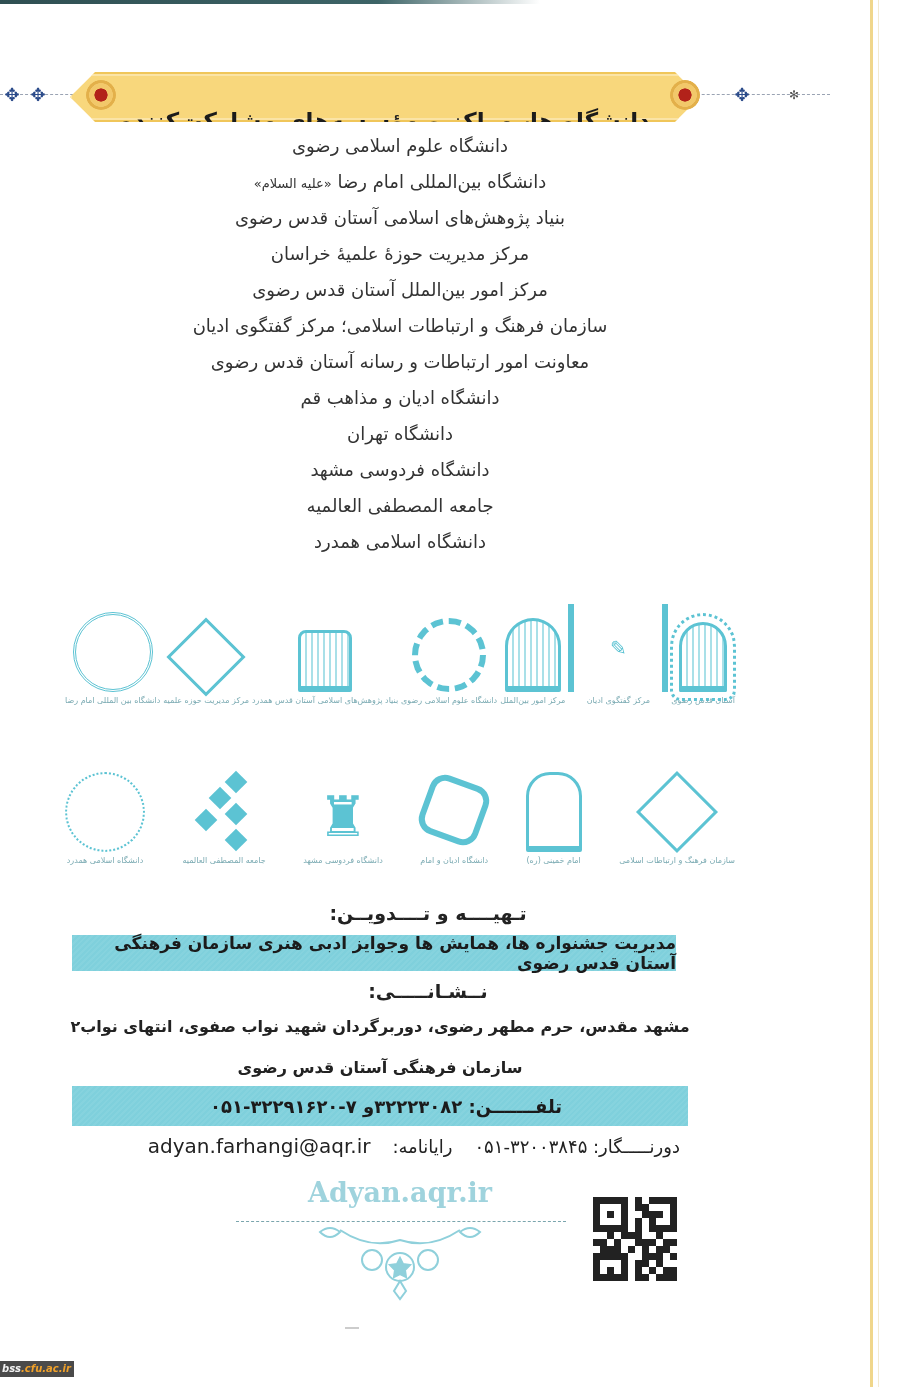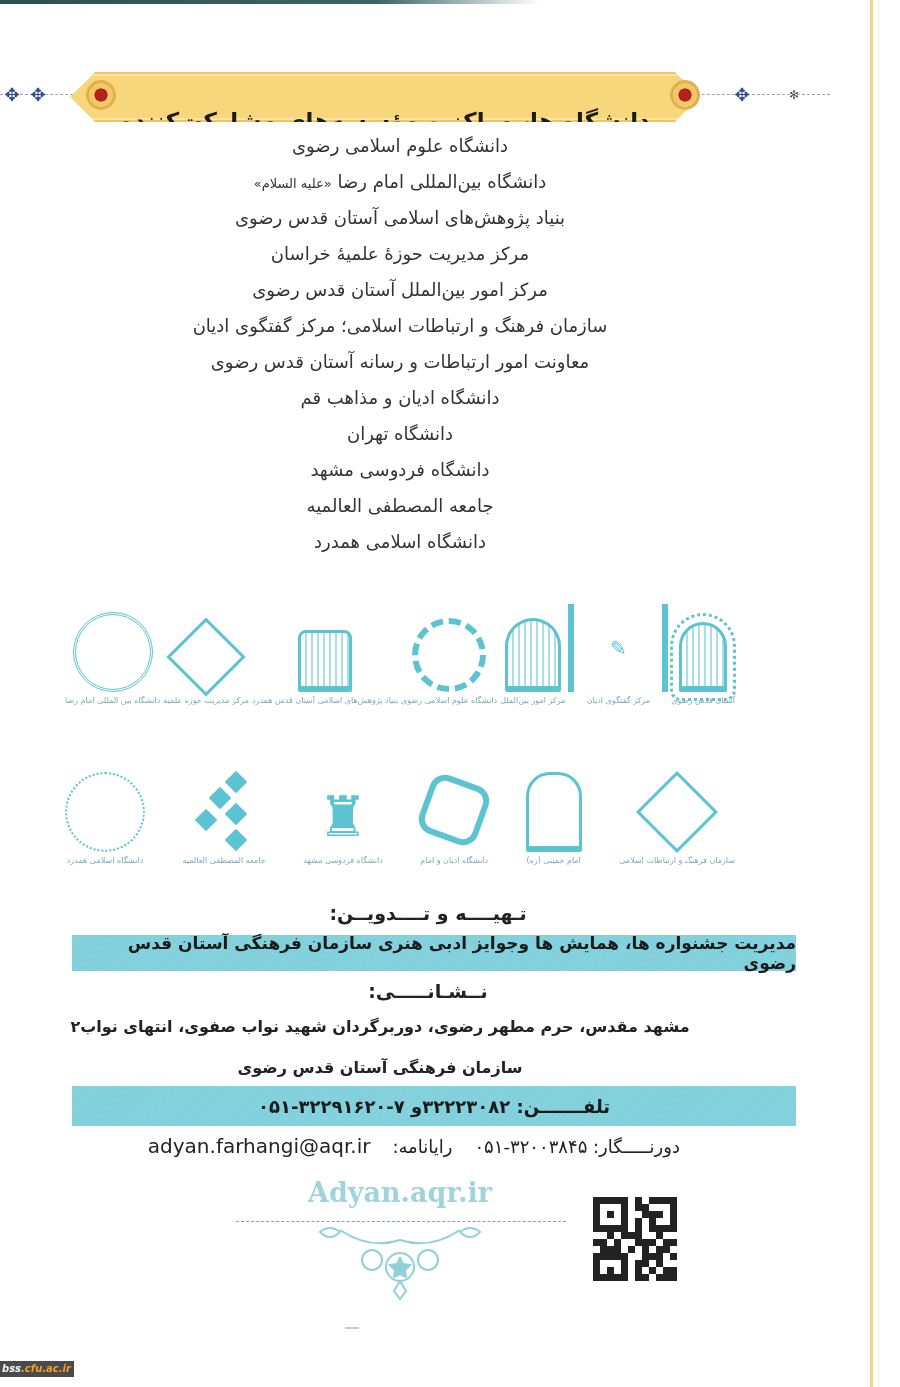--- a/index.html
+++ b/index.html
@@ -106,27 +106,27 @@
     position: absolute; width: 16px; height: 16px; background: #5cc3d3; transform: rotate(45deg);
   }
   .glyph-mark { font-size: 56px; line-height: 70px; color: #5cc3d3; }
 
   
   .label-title {
     position: absolute; left: 0; width: 800px; text-align: center;
     font-weight: bold; font-size: 19px; color: #222; direction: rtl; padding-left: 28px;
   }
   .cyan-band {
-    position: absolute; left: 72px; width: 724px;
+    position: absolute; left: 72px; width: 604px;
     background: repeating-linear-gradient(135deg, #7fd0dc 0 2px, #86d3de 2px 4px);
     display: flex; align-items: center; justify-content: center;
     direction: rtl; font-weight: bold; color: #1b1b1b;
   }
   .band1 { top: 935px; height: 36px; font-size: 17px; }
-  .band2 { top: 1086px; height: 40px; font-size: 18px; }
+  .band2 { top: 1086px; height: 40px; font-size: 18px; padding-left: 12px; }
   .addr-line {
     position: absolute; left: 0; width: 760px; text-align: center;
     font-weight: bold; direction: rtl; color: #222; font-size: 16px;
   }
   .contact-line {
     position: absolute; left: 110px; top: 1131px; width: 570px; height: 30px;
     display: flex; direction: rtl; align-items: center; justify-content: flex-start; gap: 22px;
     font-size: 18px; color: #222;
   }
   .contact-line .email { direction: ltr; font-size: 20px; }

